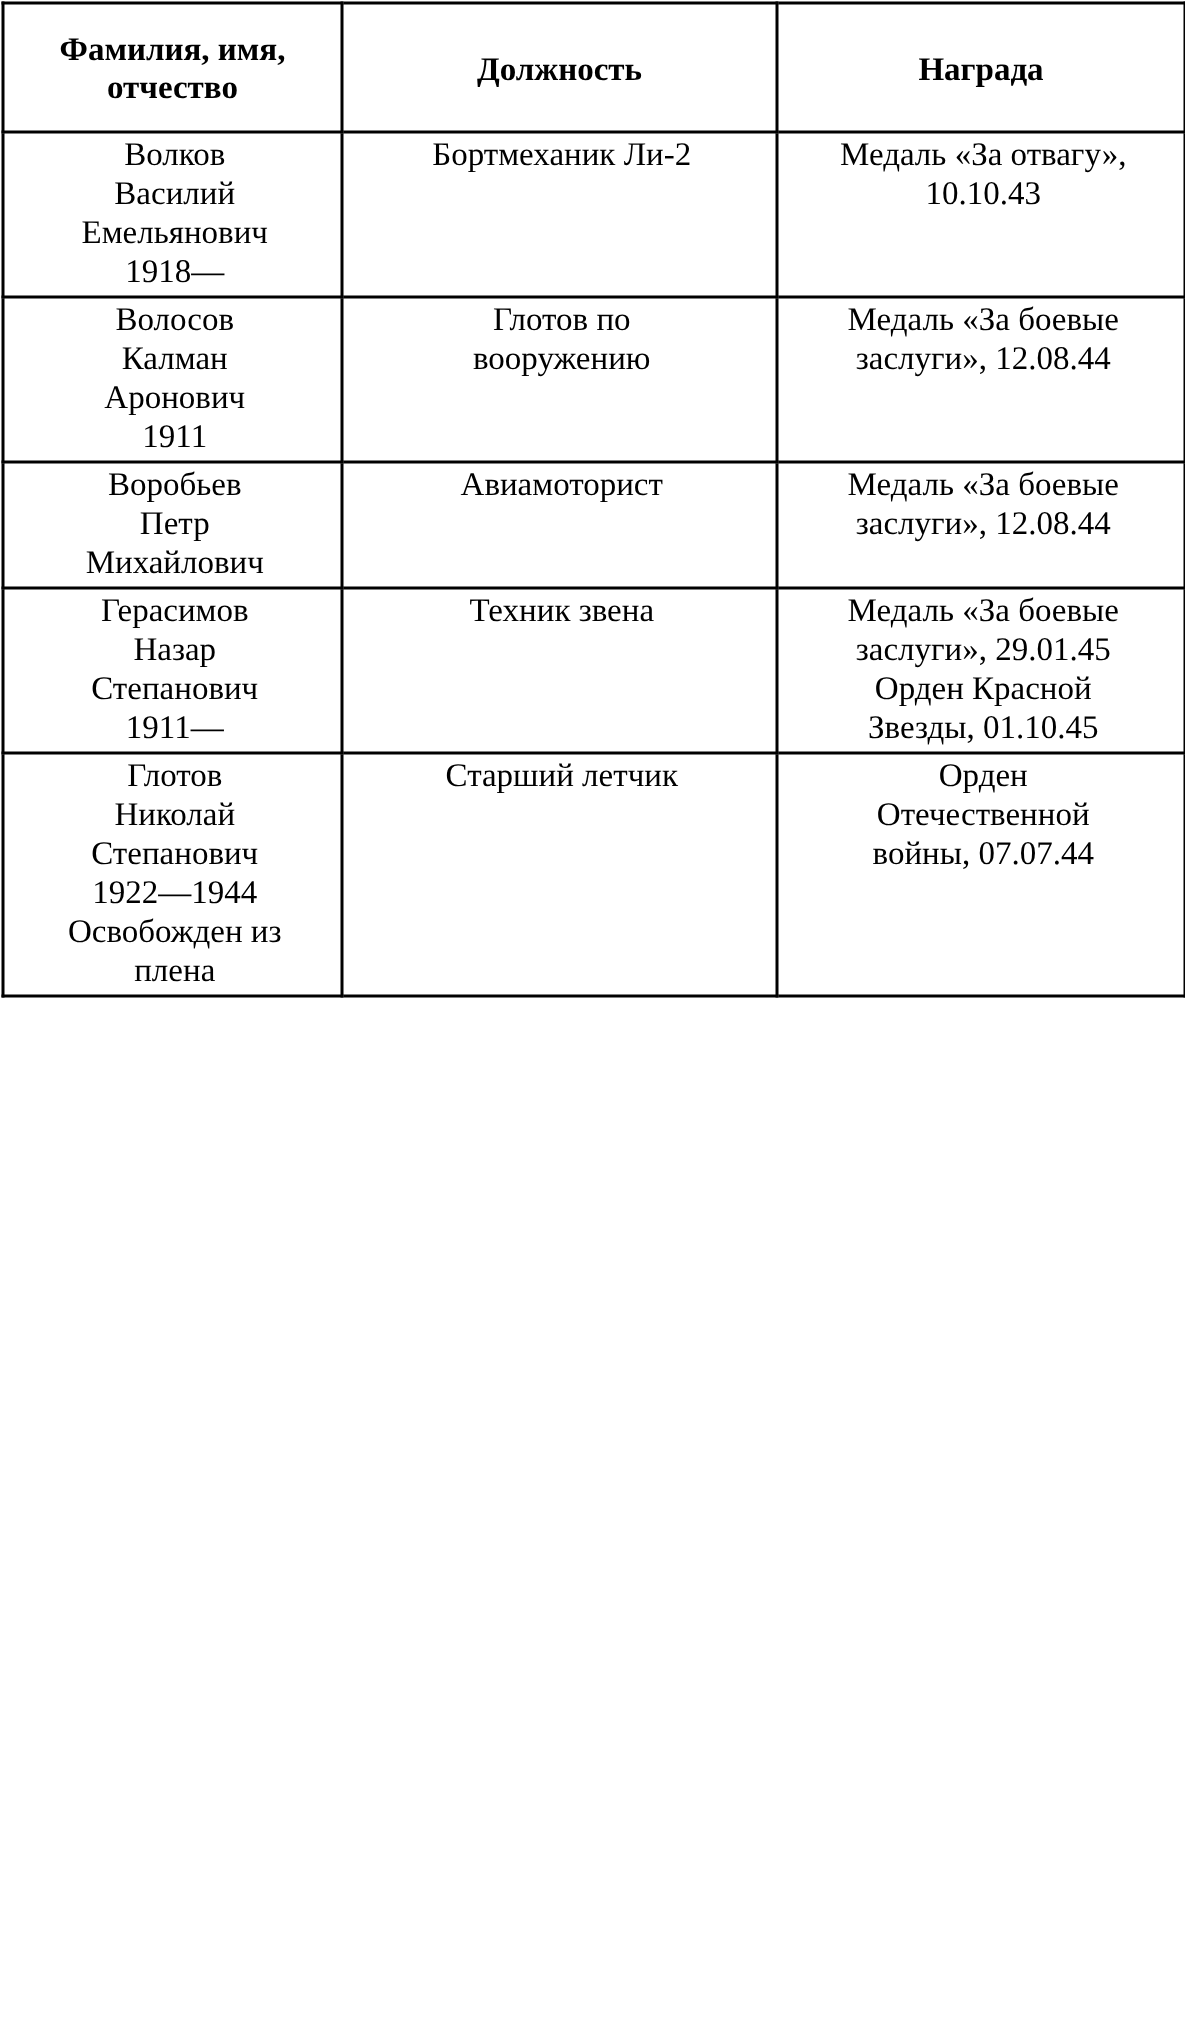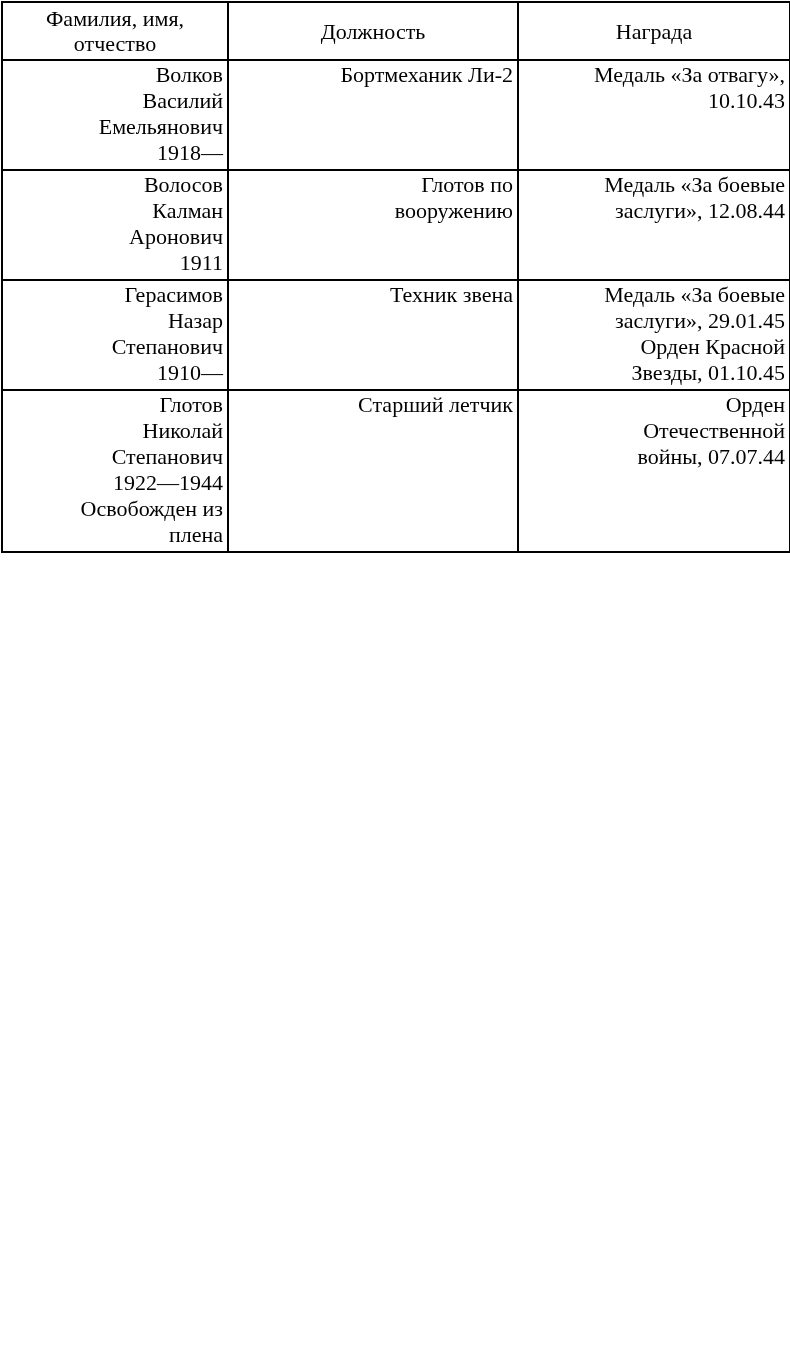--- a/index.html
+++ b/index.html
@@ -28,28 +28,28 @@
   table.awards col.c2 { width: 290px; }
   table.awards col.c3 { width: 272px; }
   table.awards th,
   table.awards td {
     border: 2px solid #000;
     box-sizing: border-box;
     white-space: pre-line;
     overflow: hidden;
   }
   table.awards th {
-    font-weight: normal;
+    font-weight: bold;
     text-align: center;
     vertical-align: middle;
-    padding: 3px 4px;
+    padding: 17px 4px;
     line-height: 25px;
   }
   table.awards td {
-    text-align: right;
+    text-align: center;
     vertical-align: top;
     padding: 1px 4px 3px 7px;
     border-radius: 14px;
   }
 </style>
 </head>
 <body>
 
 <div class="page">
   <table class="awards">
@@ -80,24 +80,32 @@
         <td>Волосов
 Калман
 Аронович
 1911</td>
         <td>Глотов по
 вооружению</td>
         <td>Медаль «За боевые
 заслуги», 12.08.44</td>
       </tr>
       <tr>
+        <td>Воробьев
+Петр
+Михайлович</td>
+        <td>Авиамоторист</td>
+        <td>Медаль «За боевые
+заслуги», 12.08.44</td>
+      </tr>
+      <tr>
         <td>Герасимов
 Назар
 Степанович
-1910—</td>
+1911—</td>
         <td>Техник звена</td>
         <td>Медаль «За боевые
 заслуги», 29.01.45
 Орден Красной
 Звезды, 01.10.45</td>
       </tr>
       <tr>
         <td>Глотов
 Николай
 Степанович

